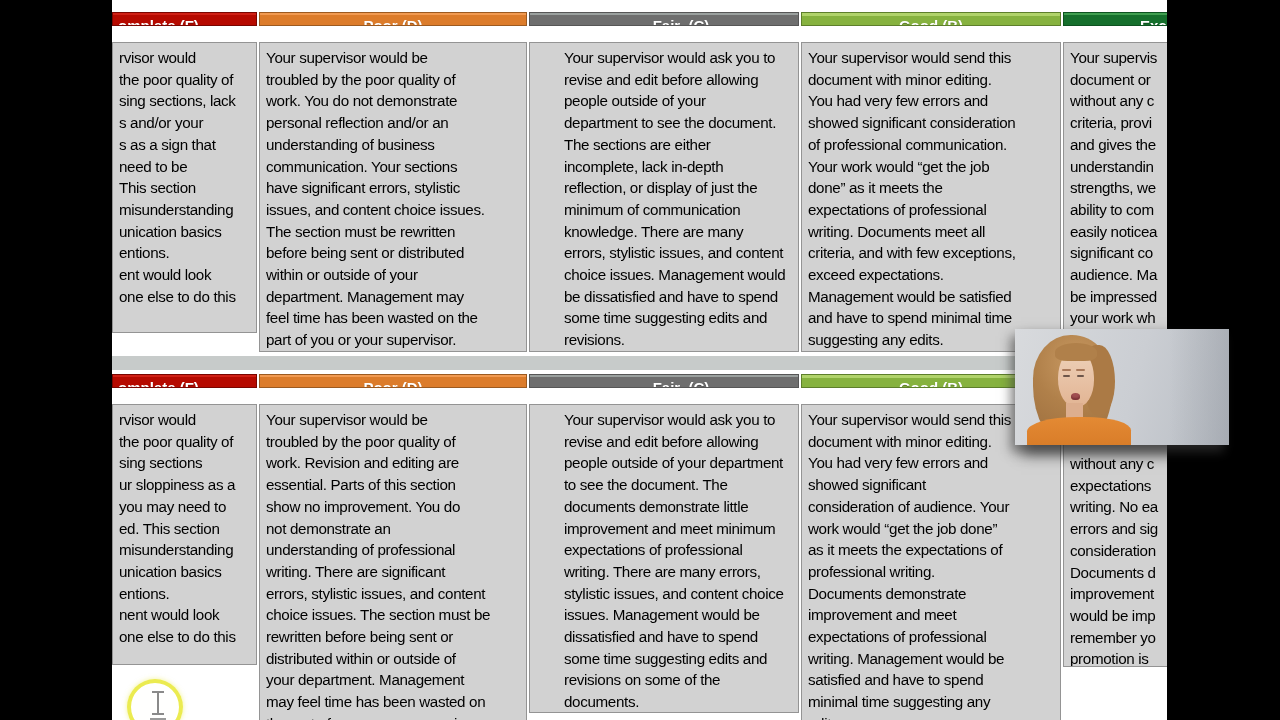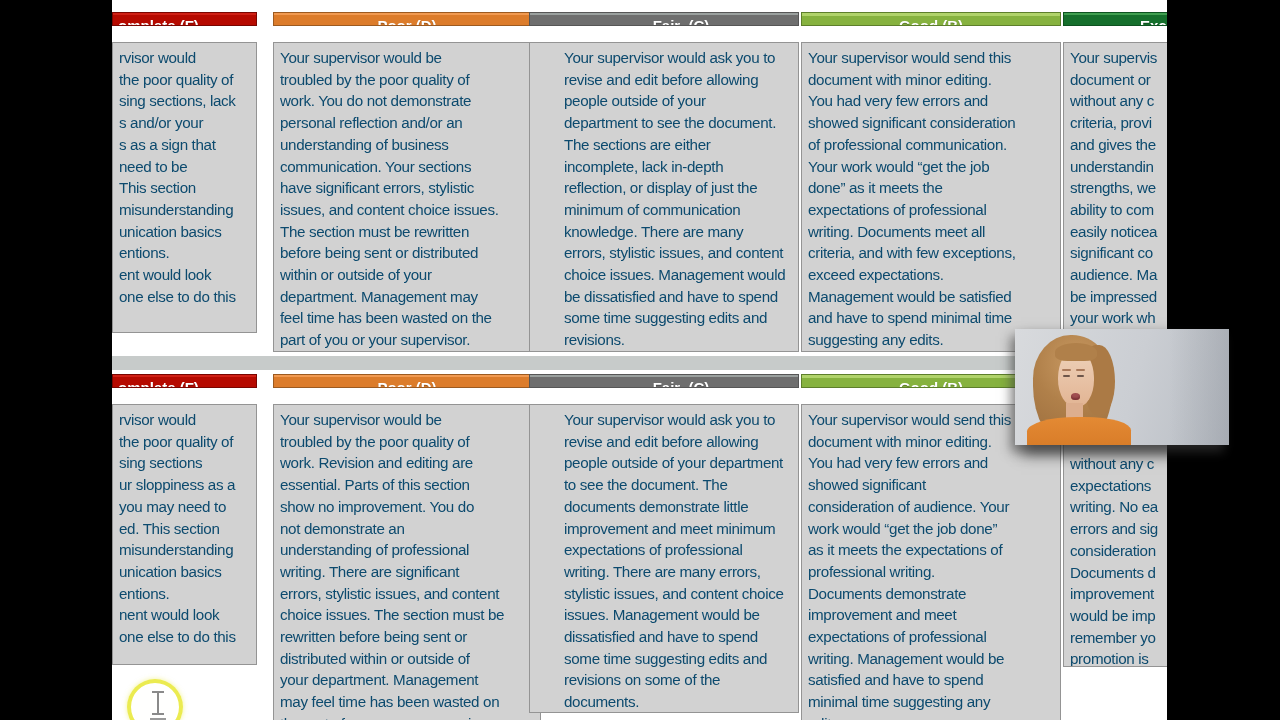--- a/index.html
+++ b/index.html
@@ -13,26 +13,26 @@
      color:#fff;font-weight:bold;font-size:15px;text-align:center;line-height:26px;
      white-space:pre;overflow:hidden;text-shadow:0 1px 1px rgba(0,0,0,.35);}
   .hc-red      {background:linear-gradient(#cf2015 0 15%, #b60a00 15% 100%);border-color:#7a0500;}
   .hc-orange   {background:linear-gradient(#f19a51 0 18%, #dc7c2b 18% 100%);border-color:#9c5a20;}
   .hc-gray     {background:linear-gradient(#9aa09e 0 18%, #6e6e6e 18% 100%);border-color:#565656;}
   .hc-green    {background:linear-gradient(#b0d36a 0 25%, #86b23f 25% 100%);border-color:#5d7f2b;}
   .hc-darkgreen{background:linear-gradient(#3f9e4f 0 15%, #156f2c 15% 100%);border-color:#0d5220;}
 
   
   .c{position:absolute;background:#d2d2d2;box-sizing:border-box;border:1px solid #949494;
-     color:#0c4a6e;font-size:15.2px;letter-spacing:-0.35px;line-height:21.7px;
+     color:#000000;font-size:15.2px;letter-spacing:-0.35px;line-height:21.7px;
      padding:4px 6px;white-space:pre-line;overflow:hidden;}
 
   
   .col-f{left:0;width:145px;}
-  .col-d{left:161px;width:268px;}
+  .col-d{left:147px;width:268px;}
   .col-c{left:417px;width:270px;padding-left:34px;}
   .col-b{left:689px;width:260px;}
   .col-a{left:951px;width:265px;}
 
   .hrow1{top:12px;} .hrow2{top:374px;}
   .brow1{top:42px;} .brow2{top:404px;}
 
   .hdr-f{text-align:left;padding-left:5px;}
   .hdr-a{text-align:left;padding-left:76px;}
 

